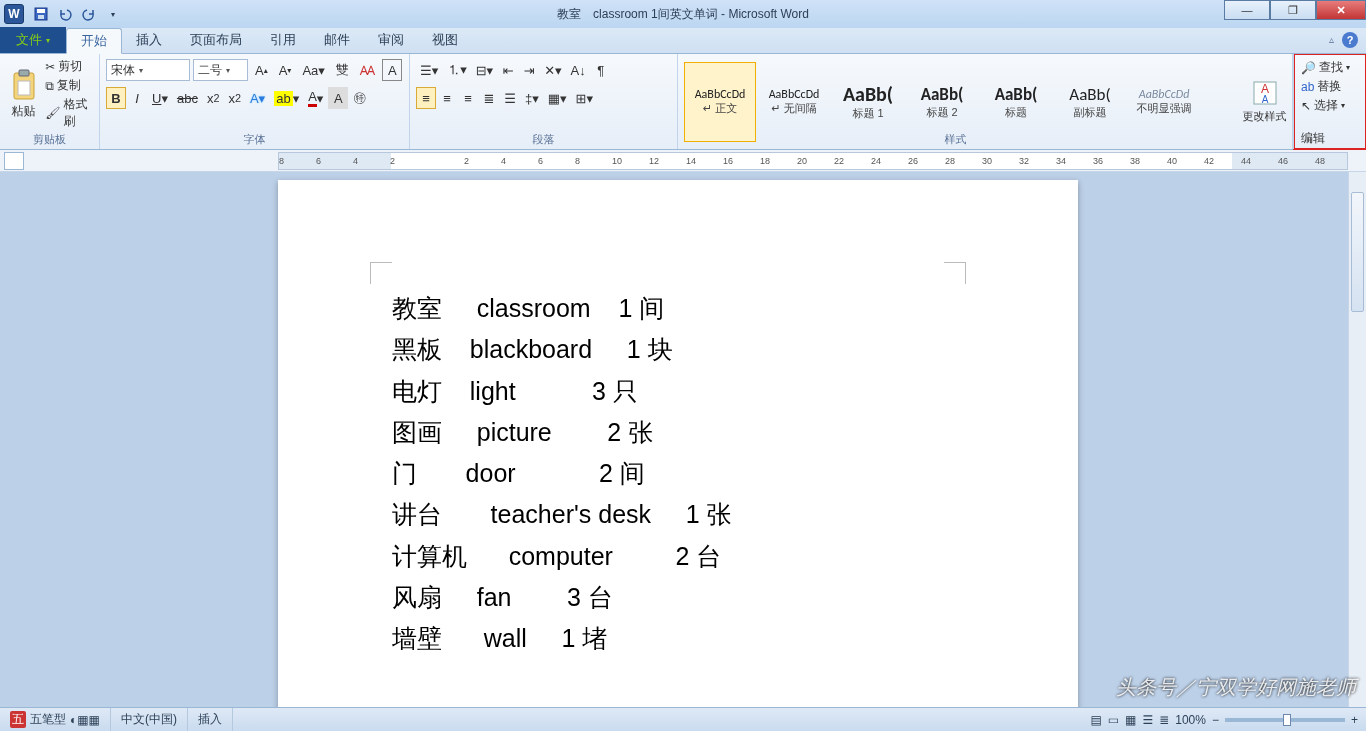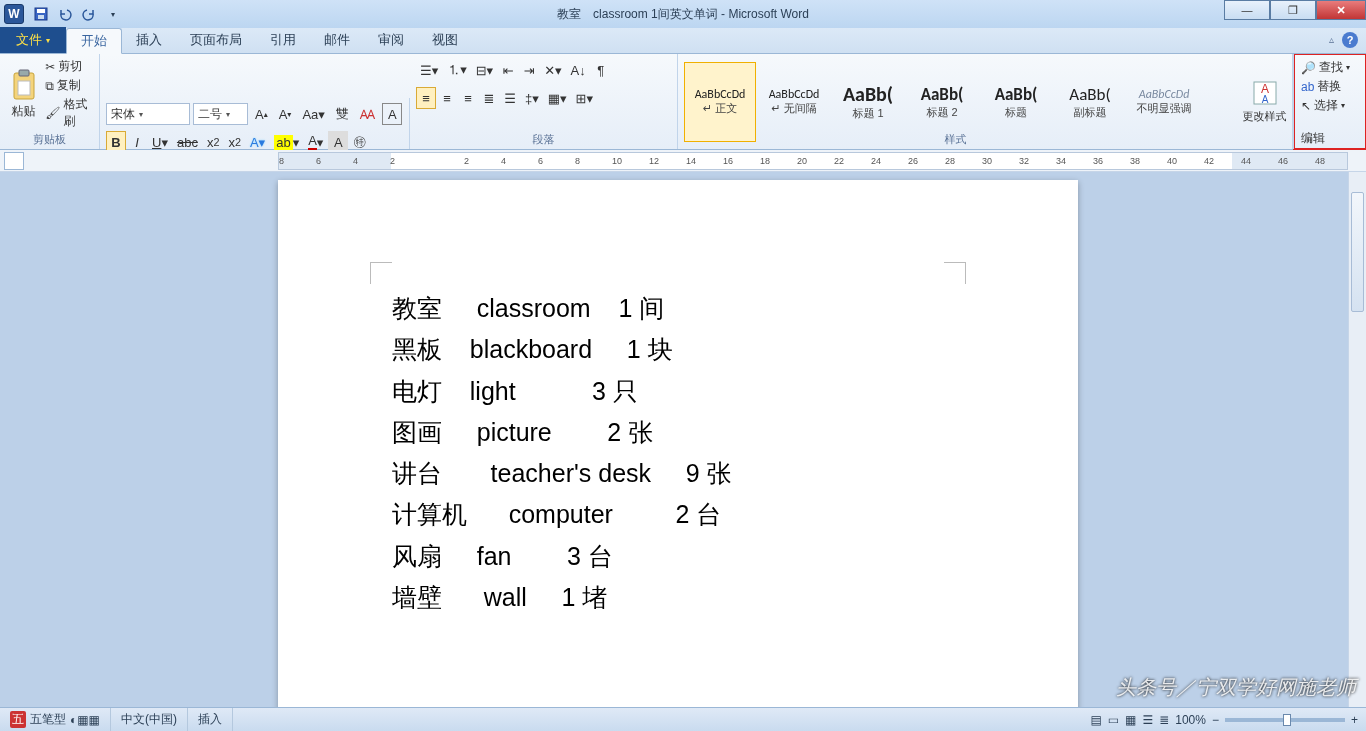--- a/index.html
+++ b/index.html
@@ -6,33 +6,33 @@
 body { background: #fff; width: 1366px; height: 731px; overflow: hidden; position: relative; }
 .titlebar { height: 28px; background: linear-gradient(#cfe2f7,#bcd6f1); display: flex; align-items: center; position: relative; font-size: 12px; color:#2b3f55;}
 .titlebar .wicon{width:20px;height:20px;margin:0 4px;background:#2b579a;border:1px solid #1a3a6a;border-radius:3px;display:flex;align-items:center;justify-content:center;color:#fff;font-weight:bold;font-size:12px;}
 .qat{display:flex;align-items:center;gap:2px;margin-left:2px;}
 .qat .qbtn{width:22px;height:22px;display:flex;align-items:center;justify-content:center;border-radius:2px;}
 .titlecenter{position:absolute;left:0;right:0;text-align:center;pointer-events:none;}
 .winbtns{position:absolute;right:0;top:0;display:flex;}
 .winbtn{width:46px;height:20px;border:1px solid #5a7ca3;background:linear-gradient(#e8f1fb,#c9ddf2);display:flex;align-items:center;justify-content:center;font-size:11px;color:#333;}
 .winbtn.close{background:linear-gradient(#e97c7c,#c13535);color:#fff;font-weight:bold;width:50px;}
 .ribbon-tabs{height:26px;background:linear-gradient(#dce9f7,#cfe0f2);display:flex;align-items:flex-end;font-size:13px;border-bottom:1px solid #9bb7d6;position:relative;}
-.filetab{background:#1e4e8e;color:#fde047;padding:4px 16px;height:26px;display:flex;align-items:center;gap:4px;}
+.filetab{background:#1e4e8e;color:#84cc16;padding:4px 16px;height:26px;display:flex;align-items:center;gap:4px;}
 .rtab{padding:4px 14px;color:#2b3f55;cursor:pointer;height:26px;display:flex;align-items:center;}
 .rtab.active{background:#f6f9fc;border:1px solid #9bb7d6;border-bottom:1px solid #f6f9fc;border-radius:3px 3px 0 0;position:relative;top:1px;color:#3a66a0;}
 .helpicon{position:absolute;right:8px;top:4px;width:16px;height:16px;border-radius:50%;background:#4a7bcf;color:#fff;font-size:11px;display:flex;align-items:center;justify-content:center;font-weight:bold;}
 .ribbon{height:96px;background:linear-gradient(#f6f9fc,#e6eef8);display:flex;border-bottom:1px solid #9bb7d6;font-size:12px;color:#333;}
 .rgroup{border-right:1px solid #c1d4ea;padding:4px 6px 2px 6px;display:flex;flex-direction:column;justify-content:space-between;}
 .rgroup .glabel{text-align:center;font-size:11px;color:#5a7296;padding-top:1px;}
 .clipboard{width:100px;}
 .clipboard .top{display:flex;gap:4px;height:72px;}
 .pastebtn{width:40px;display:flex;flex-direction:column;align-items:center;justify-content:center;gap:2px;}
 .clipstack{display:flex;flex-direction:column;gap:2px;font-size:12px;}
 .clipstack div{display:flex;align-items:center;gap:3px;}
-.fontgroup{width:310px;margin-top:44px;}
+.fontgroup{width:310px;}
 .fontrow{display:flex;align-items:center;gap:3px;margin-bottom:4px;height:24px;}
 .combo{height:22px;border:1px solid #a8bcd6;background:#fff;display:flex;align-items:center;padding:0 4px;font-size:12px;gap:4px;}
 .combo .arr{font-size:8px;color:#555;}
 .fontbtns{display:flex;gap:1px;flex-wrap:wrap;align-items:center;}
 .fb{min-width:20px;height:22px;border:1px solid transparent;display:flex;align-items:center;justify-content:center;padding:0 3px;font-size:13px;}
 .fb.boxed{border:1px solid #d9aa36;background:#fff0c0;}
 .paragroup{width:268px;}
 .stylesgroup{flex:1;display:flex;align-items:center;padding:4px 6px;gap:2px;}
 .stylebox{width:72px;height:80px;border:1px solid transparent;display:flex;flex-direction:column;align-items:center;justify-content:center;font-size:11px;color:#444;cursor:pointer;}
 .stylebox.sel{border:1px solid #f0b000;background:#fff3cc;}
@@ -317,21 +317,22 @@
 
 <div class="docarea">
   <div class="page">
     <div class="margincorner mc-tl"></div>
     <div class="margincorner mc-tr"></div>
     <div class="doccontent" id="doc-content">
         <div>教室     classroom    1 间</div>
         <div>黑板    blackboard     1 块</div>
         <div>电灯    light           3 只</div>
         <div>图画     picture        2 张</div>
-        <div>讲台       teacher's desk     9 张</div>
+        <div>门       door            2 间</div>
+        <div>讲台       teacher's desk     1 张</div>
         <div>计算机      computer         2 台</div>
         <div>风扇     fan        3 台</div>
         <div>墙壁      wall     1 堵</div>
       </div>
   </div>
 </div>
 <div class="vscroll">
   <div class="vthumb"></div>
 </div>
 

